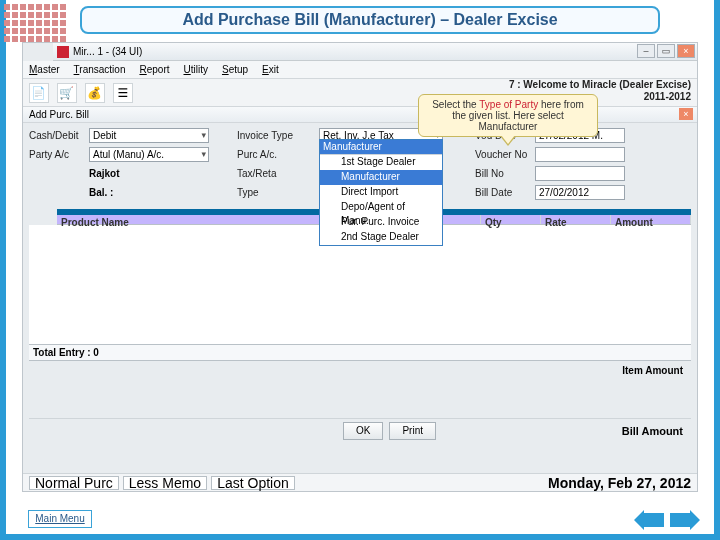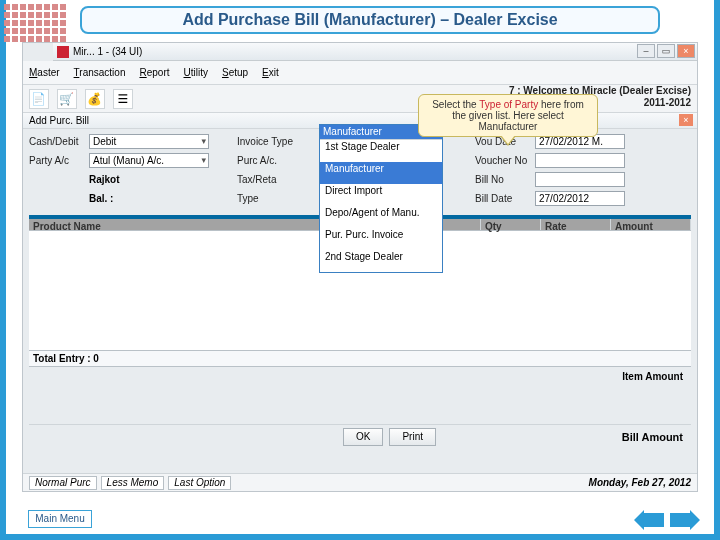--- a/index.html
+++ b/index.html
@@ -6,68 +6,68 @@
   body { width: 720px; height: 540px; background: #fff; position: relative; overflow: hidden; }
   .dots { position: absolute; top: 4px; left: 4px; display: grid; grid-template-columns: repeat(8,6px); grid-auto-rows: 6px; gap: 2px; }
   .dots span { width: 6px; height: 6px; background: #d88a8a; }
   .title-bar { position: absolute; top: 6px; left: 80px; width: 580px; height: 28px; background: #f5faff; border: 2px solid #3aa3d8; border-radius: 8px; text-align: center; line-height: 24px; font-size: 16px; color: #2a5a8a; font-weight: bold; }
   .app-window { position: absolute; top: 42px; left: 22px; width: 676px; height: 450px; border: 1px solid #bfc6cc; background: #e8ecef; font-size: 10px; }
   .app-titlebar { height: 18px; background: linear-gradient(#f7f9fb,#e3e9ee); border-bottom: 1px solid #c6ccd0; display: flex; align-items: center; padding: 0 4px; position: relative; margin-left: 30px; }
   .app-icon { width: 12px; height: 12px; background: #c23; margin-right: 4px; }
   .win-btns { position: absolute; right: 2px; top: 1px; display: flex; gap: 2px; }
   .win-btns div { width: 18px; height: 14px; background: #e9edf1; border: 1px solid #a9b2ba; font-size: 9px; text-align: center; line-height: 12px; color: #444; }
   .win-btns .close { background: #e86; color: #fff; }
-  .menubar { height: 24px; background: #f4f6f8; border-bottom: 1px solid #d2d7db; display: flex; align-items: center; padding: 0 6px; gap: 14px; }
+  .menubar { height: 18px; background: #f4f6f8; border-bottom: 1px solid #d2d7db; display: flex; align-items: center; padding: 0 6px; gap: 14px; }
   .menubar span { cursor: default; }
   .menubar span u { text-decoration: underline; }
   .toolbar { height: 28px; background: #f2f4f6; border-bottom: 1px solid #d2d7db; display: flex; align-items: center; padding: 0 6px; gap: 8px; position: relative; }
   .tool-ico { width: 20px; height: 20px; border: 1px solid #cfd5d9; background: #fff; display: flex; align-items: center; justify-content: center; font-size: 12px; }
   .welcome { position: absolute; right: 6px; top: 0; text-align: right; font-weight: bold; color: #222; font-size: 10px; line-height: 12px; }
   .sub-title { height: 16px; background: linear-gradient(#f7f9fb,#e8edf1); border-bottom: 1px solid #d2d7db; padding: 0 6px; line-height: 16px; position: relative; }
   .sub-title .x { position: absolute; right: 4px; top: 1px; width: 14px; height: 12px; background: #e86; color: #fff; text-align: center; line-height: 12px; font-size: 9px; }
   .form-area { padding: 4px 6px 0 6px; background: #e8ecef; position: relative; }
   .row { display: flex; align-items: center; margin-bottom: 3px; height: 16px; }
   .lbl { width: 60px; color: #222; }
   .lbl2 { width: 82px; color: #222; }
   .lbl3 { width: 60px; color: #222; }
   .inp { height: 15px; border: 1px solid #9aa4ad; background: #fff; padding: 0 3px; font-size: 10px; line-height: 13px; }
   .drop { height: 15px; border: 1px solid #9aa4ad; background: #fff; padding: 0 14px 0 3px; font-size: 10px; line-height: 13px; position: relative; }
   .drop::after { content: "▾"; position: absolute; right: 2px; top: 0; font-size: 9px; color: #555; }
   .col1 { width: 200px; }
   .col2 { width: 230px; position: relative; }
   .col3 { flex: 1; }
   .cols { display: flex; gap: 8px; }
-  .grid-head { display: flex; background: #a3a3a3; border-top: 4px solid #0369a1; border-bottom: 1px solid #b9c1c7; height: 16px; margin-top: 6px; }
+  .grid-head { display: flex; background: #c4b5fd; border-top: 6px solid #0369a1; border-bottom: 1px solid #b9c1c7; height: 16px; margin-top: 6px; margin-left: 28px; }
   .grid-head div { border-right: 1px solid #d0d6da; padding: 0 4px; line-height: 15px; font-weight: bold; color: #333; text-align: left; }
   .gh-prod { flex: 1; }
   .gh-qty { width: 60px; text-align: right; }
   .gh-rate { width: 70px; text-align: right; }
   .gh-amt { width: 80px; text-align: right; border-right: none; }
   .grid-body { height: 120px; background: #fff; border-bottom: 1px solid #b9c1c7; }
   .total-row { display: flex; height: 16px; border-bottom: 1px solid #b9c1c7; background: #f6f8fa; }
   .total-row .tot-lbl { flex: 1; padding: 0 4px; line-height: 15px; font-weight: bold; }
   .item-amt { text-align: right; padding: 4px 8px 0 0; font-weight: bold; height: 58px; background: #e8ecef; border-bottom: 1px solid #cfd5d9; }
   .narration { padding: 2px 6px; font-size: 10px; }
   .narr-box { width: 290px; height: 26px; background: #fff; border: 1px solid #9aa4ad; margin-top: 2px; }
   .btn-row { display: flex; align-items: center; gap: 6px; padding: 3px 8px; background: #e8ecef; }
   .btn { height: 18px; padding: 0 12px; background: linear-gradient(#fdfdfd,#e5e9ec); border: 1px solid #a8b1b8; font-size: 10px; line-height: 16px; }
   .bill-amt { margin-left: auto; font-weight: bold; font-size: 11px; }
-  .statusbar { position: absolute; bottom: 0; left: 0; right: 0; height: 18px; background: #f3f5f7; border-top: 1px solid #cfd5d9; display: flex; align-items: center; padding: 0 6px; font-size: 10px; font-style: italic; }
+  .statusbar { position: absolute; bottom: 0; left: 0; right: 0; height: 18px; background: #f3f5f7; border-top: 1px solid #cfd5d9; display: flex; align-items: center; padding: 0 6px; font-size: 14px; }
   .statusbar .sbtn { border: 1px solid #b7bfc5; padding: 0 5px; margin-right: 4px; background: #fff; height: 14px; line-height: 12px; }
   .statusbar .date { margin-left: auto; font-weight: bold; }
   .type-open { width: 124px; border: 1px solid #3a80c2; background: #fff; }
   .type-sel { background: #3a7bd5; color: #fff; padding: 0 3px; height: 14px; line-height: 14px; }
   .type-list { border-top: 1px solid #ccd3d8; }
-  .type-list div { padding: 0 5px; height: 22px; line-height: 14px; }
+  .type-list div { padding: 0 21px; height: 15px; line-height: 14px; }
   .type-list .hl { background: #3a7bd5; color: #fff; }
   .callout { position: absolute; top: 94px; left: 418px; width: 180px; background: #fff6d6; border: 1px solid #c8b85e; border-radius: 6px; padding: 4px 6px; font-size: 10px; text-align: center; color: #333; z-index: 20; }
   .callout .arrow { position: absolute; bottom: -10px; left: 50%; transform: translateX(-50%); width: 0; height: 0; border-left: 8px solid transparent; border-right: 8px solid transparent; border-top: 10px solid #c8b85e; }
   .callout .arrow::after { content: ""; position: absolute; top: -11px; left: -7px; width: 0; height: 0; border-left: 7px solid transparent; border-right: 7px solid transparent; border-top: 9px solid #fff6d6; }
   .callout .tp { color: #c23; }
-  .main-menu-btn { position: absolute; bottom: 12px; left: 28px; width: 64px; height: 18px; background: #fff; border: 1px solid #3aa3d8; font-size: 10px; text-align: center; line-height: 16px; color: #2a5a8a; }
+  .main-menu-btn { position: absolute; bottom: 12px; left: 28px; width: 64px; height: 18px; background: #fff; border: 1px solid #3aa3d8; font-size: 10px; text-align: center; line-height: 16px; color: #2a5a8a; text-decoration: underline; }
   .nav-arrows { position: absolute; bottom: 10px; right: 20px; display: flex; gap: 6px; }
   .nav-arrows svg { width: 30px; height: 20px; }
   .blue-frame { position: absolute; top: 0; left: 0; right: 0; bottom: 0; border: 6px solid #2a9bd6; border-top: none; pointer-events: none; }
 </style>
 </head>
 <body>
 
 <div class="blue-frame"></div>
 
 <div class="dots">

